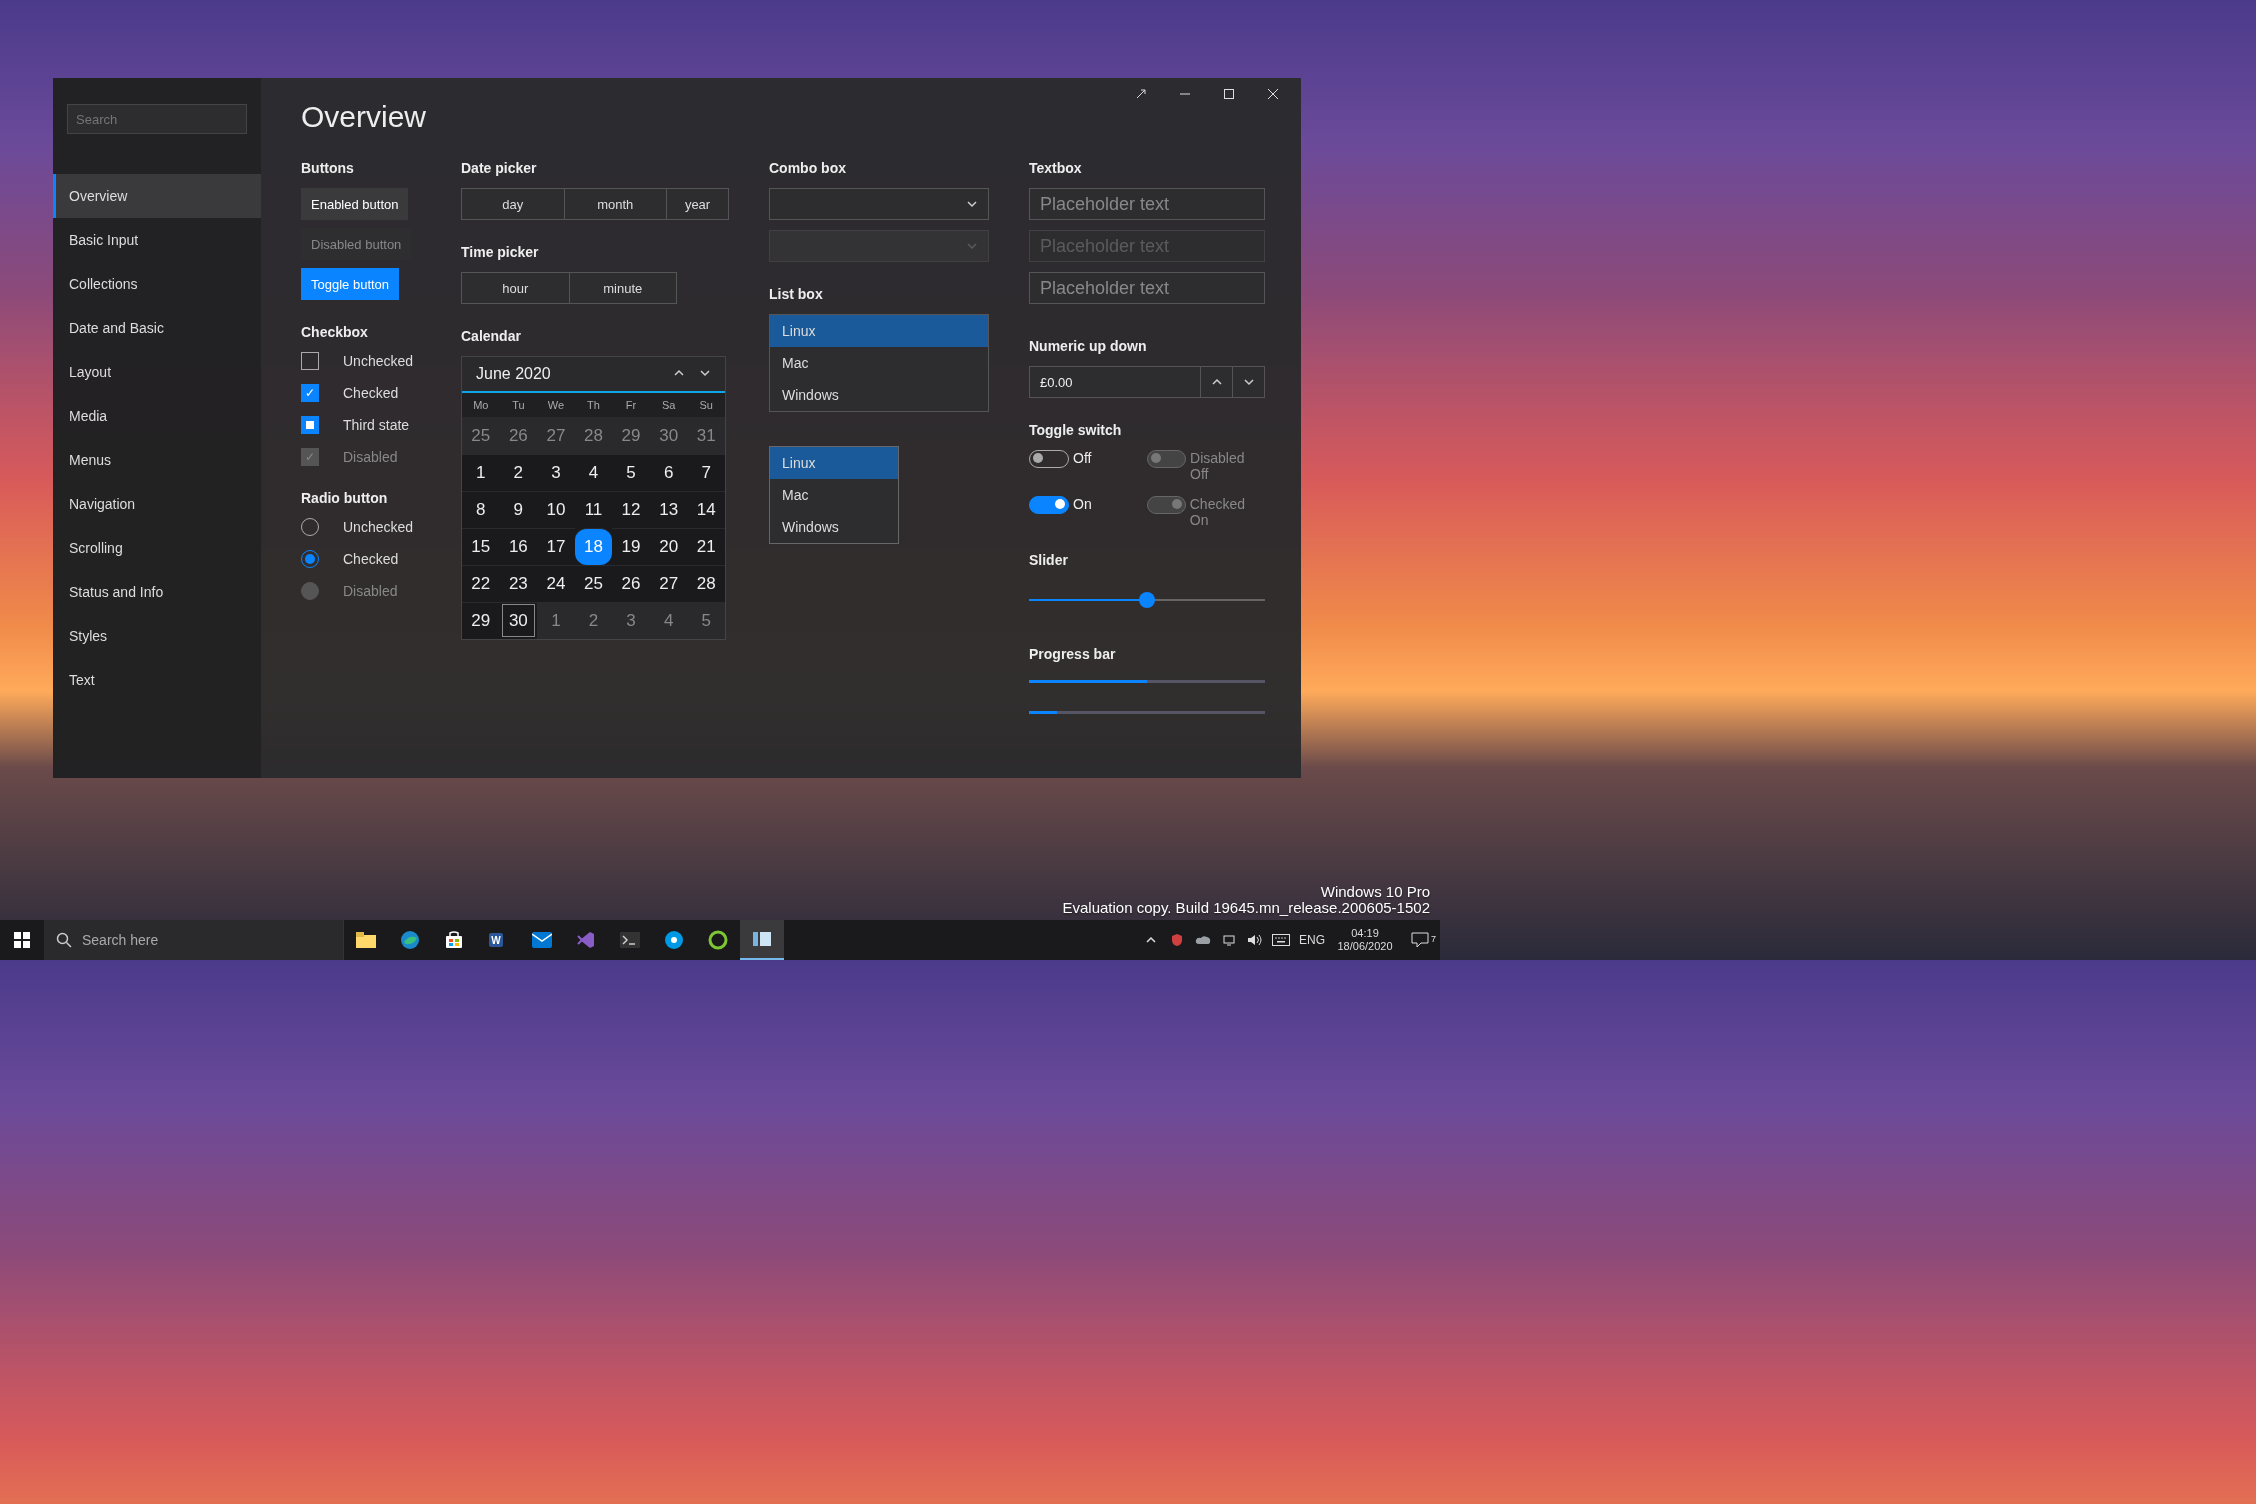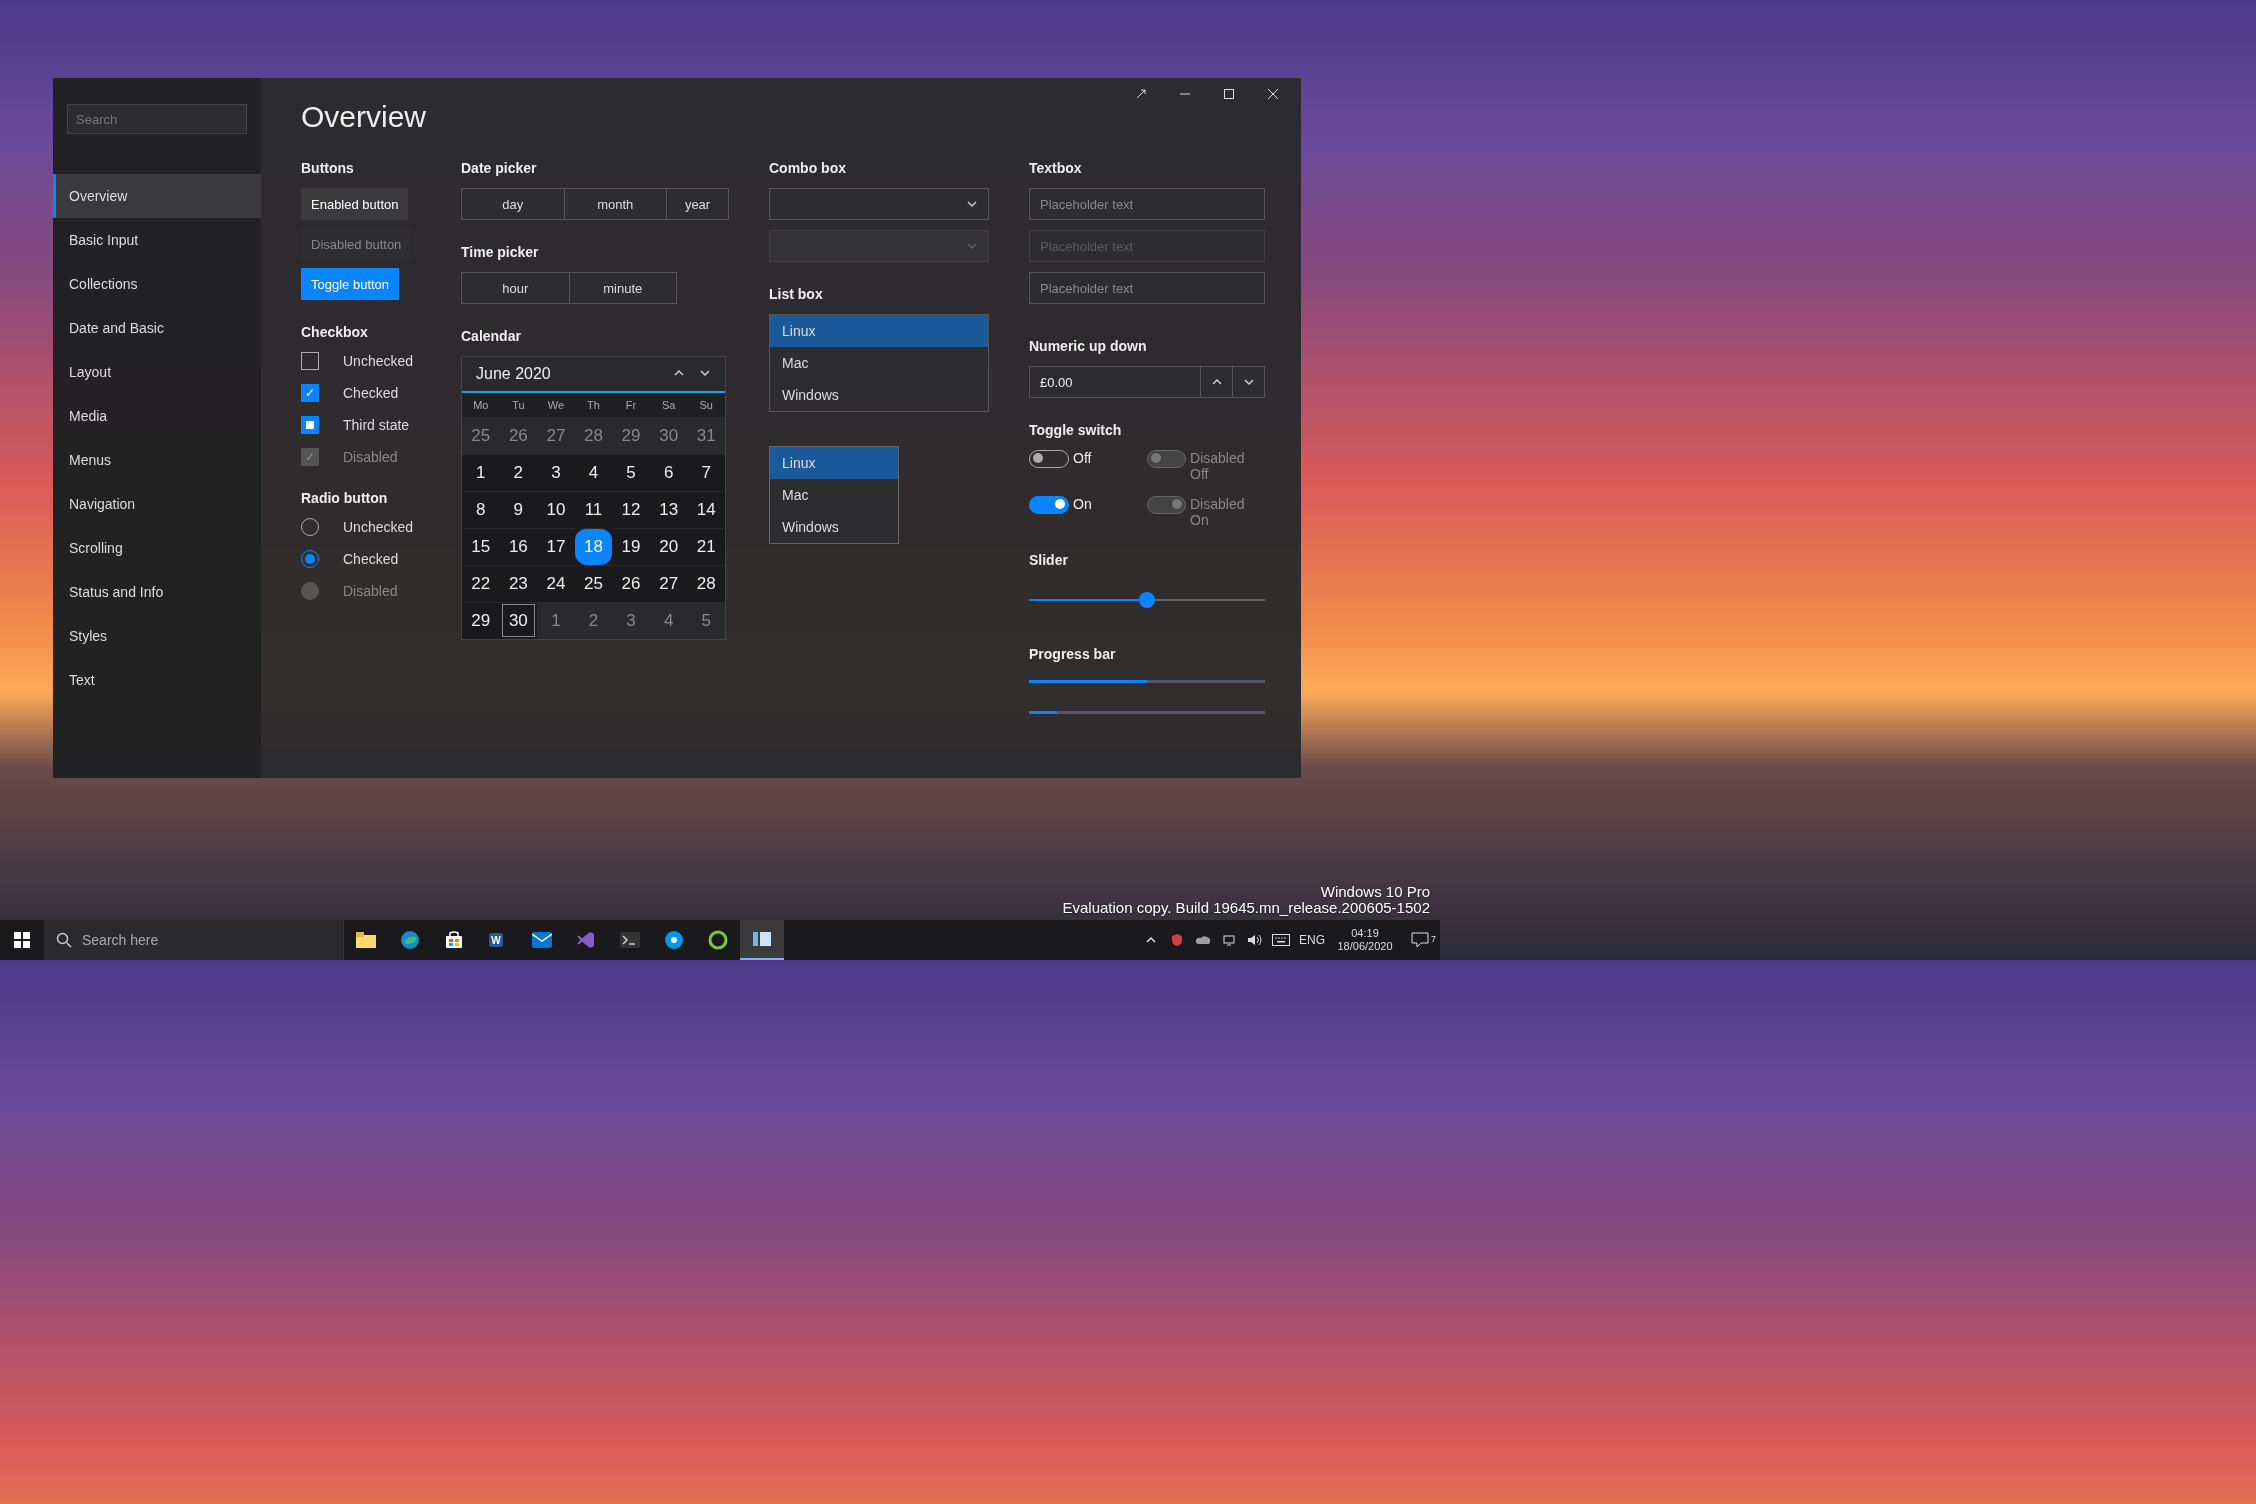--- a/index.html
+++ b/index.html
@@ -66,21 +66,21 @@
   .cal-day.today { outline:1px solid #888; outline-offset:-3px; }
 
   .combo { height:32px; border:1px solid #555; background:#2d2d30; display:flex; align-items:center; justify-content:flex-end; padding:0 10px; margin-bottom:10px; }
   .combo.disabled { opacity:0.5; background:#3a3a3c; }
   .chev { width:12px; height:12px; }
   .listbox { border:1px solid #555; background:#2d2d30; }
   .listbox-item { padding:8px 12px; font-size:14px; color:#ddd; }
   .listbox-item.selected { background:#1a5a9a; }
   .lb2 { margin-top:34px; width:130px; border-color:#666; }
 
-  .textbox { width:100%; height:32px; background:#2d2d30; border:1px solid #555; color:#ddd; padding:0 10px; font-size:13px; margin-bottom:10px; outline:none; }
+  .textbox { width:100%; height:32px; background:#2d2d30; border:1px solid #555; color:#ddd; padding:0 10px; font-size:18px; margin-bottom:10px; outline:none; }
   .textbox.disabled { opacity:0.5; }
   .textbox::placeholder { color:#888; }
   .numeric { display:flex; height:32px; border:1px solid #555; background:#2d2d30; }
   .numeric-val { flex:1; padding:0 10px; display:flex; align-items:center; font-size:13px; }
   .numeric-btn { width:32px; border-left:1px solid #555; display:flex; align-items:center; justify-content:center; }
 
   .toggle-grid { display:grid; grid-template-columns:1fr 1fr; row-gap:14px; font-size:14px; }
   .toggle-row { display:flex; gap:4px; }
   .toggle-row.disabled { color:#888; }
   .sw { width:40px; height:18px; border-radius:10px; border:1.5px solid #aaa; position:relative; background:transparent; }
@@ -341,21 +341,21 @@
           <div class="toggle-row disabled">
               <span class="sw dis"></span>
               <span>Disabled Off</span>
             </div>
           <div class="toggle-row">
               <span class="sw on"></span>
               <span>On</span>
             </div>
           <div class="toggle-row disabled">
               <span class="sw dis on"></span>
-              <span>Disabled On</span>
+              <span>Checked On</span>
             </div>
         </div>
 
         <div class="label section-gap">Slider</div>
         <div class="slider">
           <div class="slider-track"></div>
           <div class="slider-fill" id="slider-fill" style="width: 50%;"></div>
           <div class="slider-thumb" id="slider-thumb" style="left: 50%;"></div>
         </div>
 

